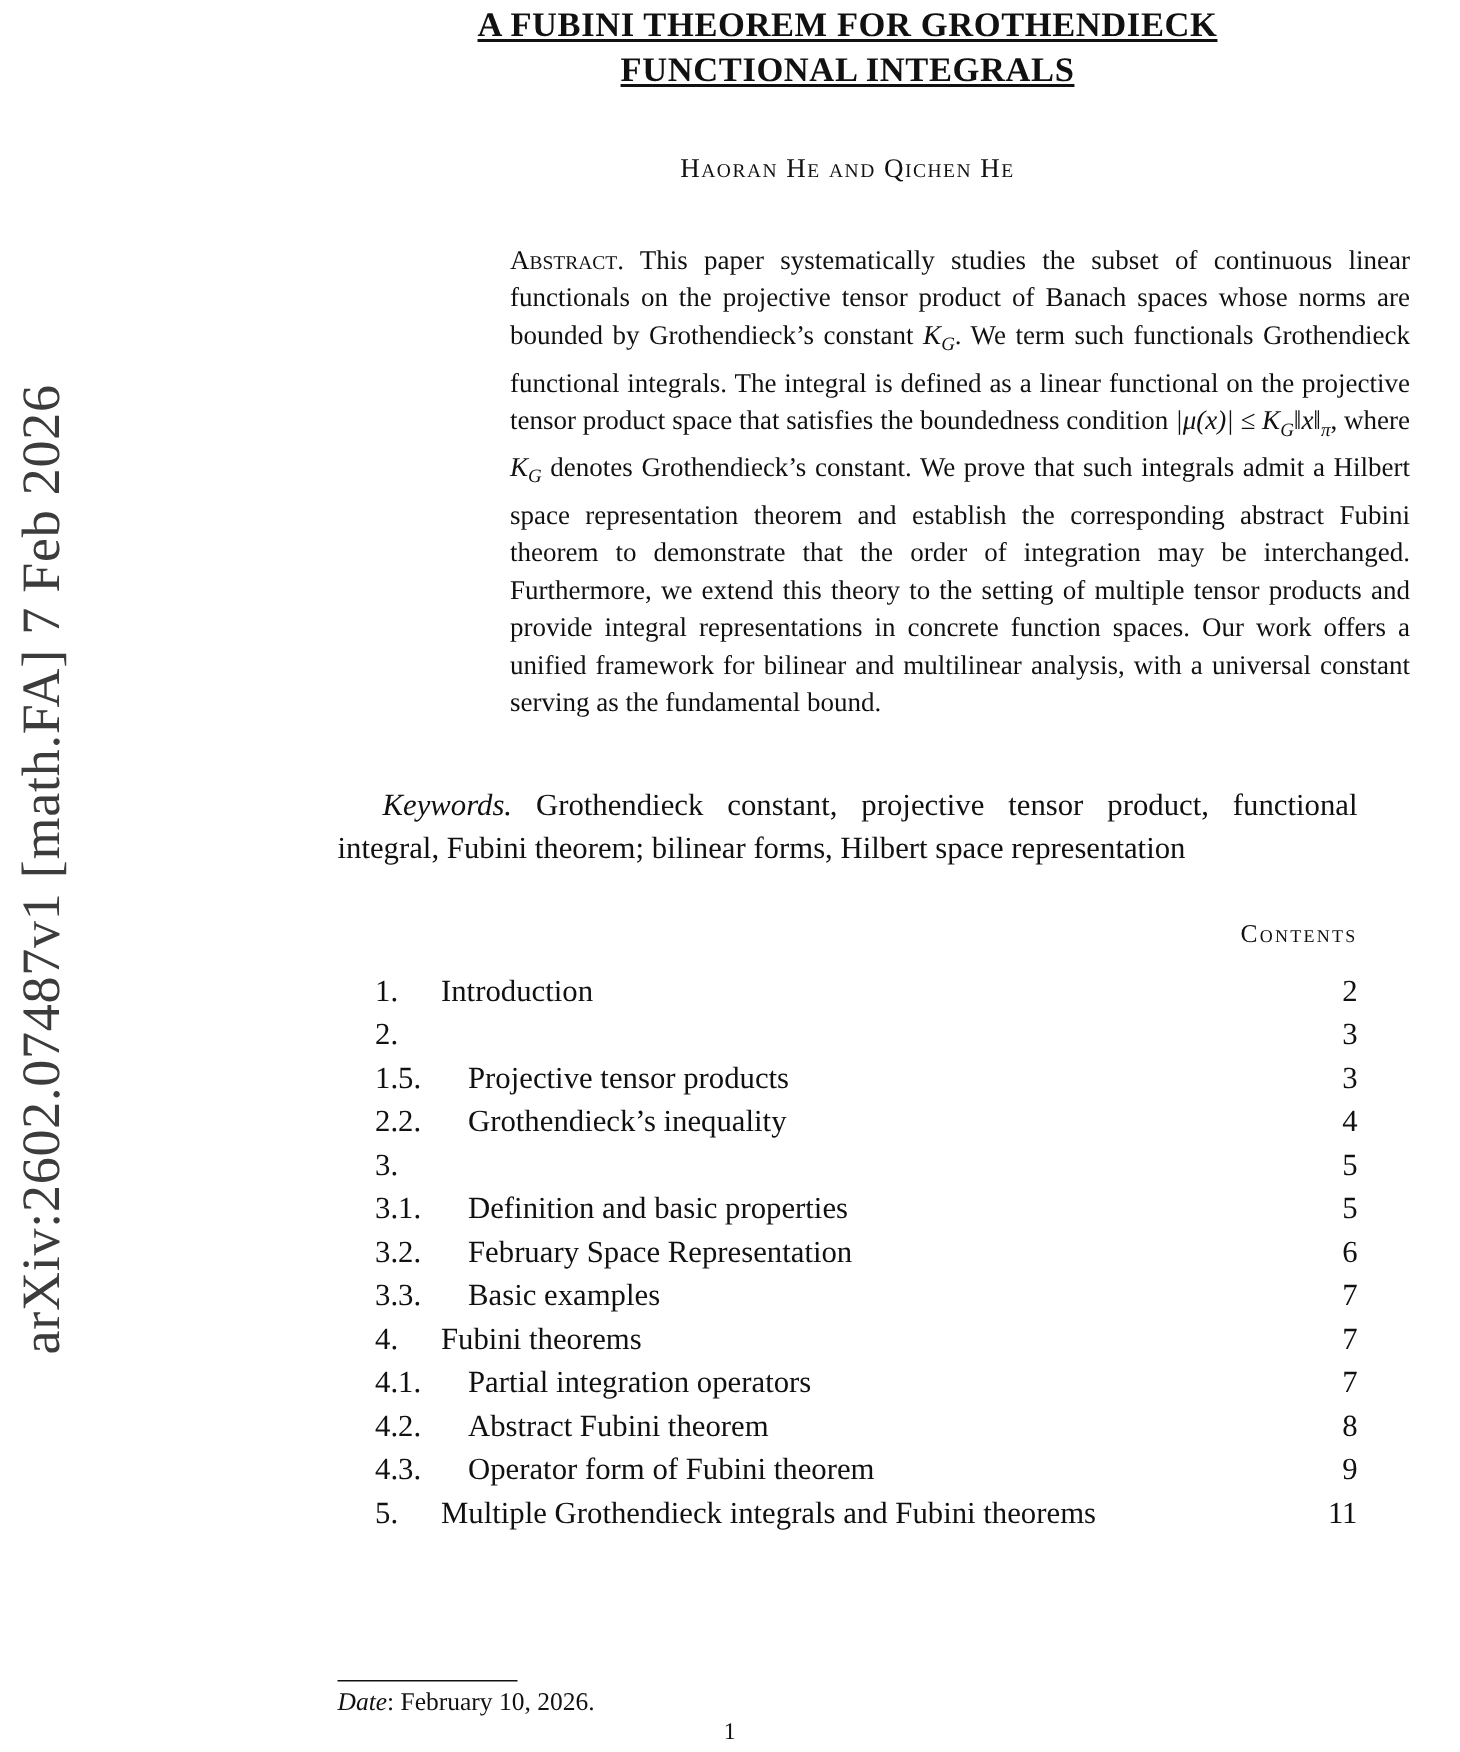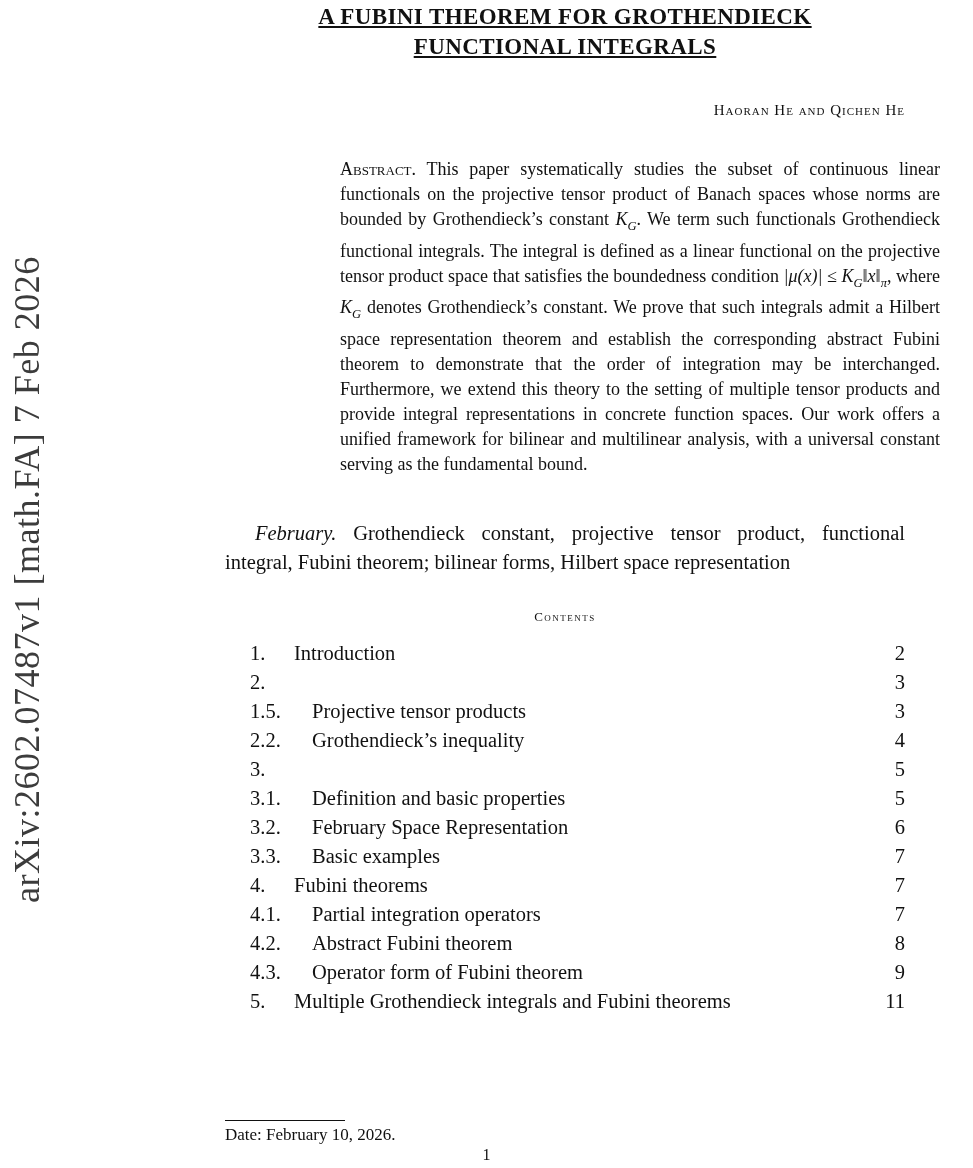--- a/index.html
+++ b/index.html
@@ -13,72 +13,72 @@
     transform:rotate(-90deg);transform-origin:0 0;
     white-space:nowrap;font-size:36px;letter-spacing:0.5px;color:#3c3c3c;
   }
   
   .main{position:absolute;left:225px;top:0;width:680px;}
   .title{
     text-align:center;font-weight:bold;font-size:23px;line-height:30px;
     letter-spacing:0.4px;margin-top:2px;text-decoration:underline;
   }
   .authors{
-    text-align:right;font-variant:small-caps;font-size:15px;letter-spacing:1px;
+    text-align:center;font-variant:small-caps;font-size:18px;letter-spacing:1px;
     margin-top:40px;
   }
   .abstract{
     margin-top:38px;margin-left:115px;width:600px;
     font-size:18px;line-height:25px;text-align:justify;
   }
   .sc{font-variant:small-caps;}
   .math{font-style:italic;}
   sub{font-size:70%;font-style:italic;}
   .keywords{
     margin-top:42px;width:680px;font-size:20.5px;line-height:29px;
     text-align:justify;text-indent:30px;
   }
   .kw-label{font-style:italic;}
   .contents-heading{
-    margin-top:32px;text-align:center;font-variant:small-caps;
-    font-size:13px;letter-spacing:1.5px;
+    margin-top:32px;text-align:right;font-variant:small-caps;
+    font-size:17px;letter-spacing:1.5px;
   }
   .toc{margin-top:14px;margin-left:25px;width:655px;font-size:20.5px;line-height:29px;}
   .toc-row{display:flex;}
   .toc-row .toc-num{flex:0 0 auto;display:inline-block;}
   .toc-row.sec .toc-num{width:44px;}
   .toc-row.sub .toc-num{width:62px;}
   .toc-label{flex:0 1 auto;}
   .toc-page{margin-left:auto;flex:0 0 auto;}
   .footnote{
     position:absolute;left:225px;top:1120px;width:680px;font-size:17px;
   }
   .footnote .rule{width:120px;border-top:1px solid #111;margin-bottom:4px;}
-  .date-label{}
+  .date-label{font-style:italic;}
   .page-number{
     position:absolute;left:0;top:1146px;width:973px;text-align:center;font-size:16px;
   }
 </style>
 </head>
 <body>
 
 <div class="arxiv-stamp">arXiv:2602.07487v1  [math.FA]  7 Feb 2026</div>
 
 <div class="main">
 
   <div class="title">
     <div>A FUBINI THEOREM FOR GROTHENDIECK</div>
     <div>FUNCTIONAL INTEGRALS</div>
   </div>
 
   <div class="authors">Haoran He and Qichen He</div>
 
   <div class="abstract"><span class="sc">Abstract.</span><span> This paper systematically studies the subset of continuous linear functionals on the projective tensor product of Banach spaces whose norms are bounded by Grothendieck’s constant </span><span class="math">K</span><sub>G</sub><span>. We term such functionals Grothendieck functional integrals. The integral is defined as a linear functional on the projective tensor product space that satisfies the boundedness condition </span><span class="math">|μ(x)| ≤ </span><span class="math">K</span><sub>G</sub><span class="math">‖x‖</span><sub>π</sub><span>, where </span><span class="math">K</span><sub>G</sub><span> denotes Grothendieck’s constant. We prove that such integrals admit a Hilbert space representation theorem and establish the corresponding abstract Fubini theorem to demonstrate that the order of integration may be interchanged. Furthermore, we extend this theory to the setting of multiple tensor products and provide integral representations in concrete function spaces. Our work offers a unified framework for bilinear and multilinear analysis, with a universal constant serving as the fundamental bound.</span></div>
 
-  <div class="keywords"><span class="kw-label">February.</span><span> Grothendieck constant, projective tensor product, functional integral, Fubini theorem; bilinear forms, Hilbert space representation</span></div>
+  <div class="keywords"><span class="kw-label">Keywords.</span><span> Grothendieck constant, projective tensor product, functional integral, Fubini theorem; bilinear forms, Hilbert space representation</span></div>
 
   <div class="contents-heading">Contents</div>
 
   <div class="toc">
     <div class="toc-row sec">
       <span class="toc-num">1.</span>
       <span class="toc-label">Introduction</span>
       <span class="toc-page">2</span>
     </div>
     <div class="toc-row sec">

